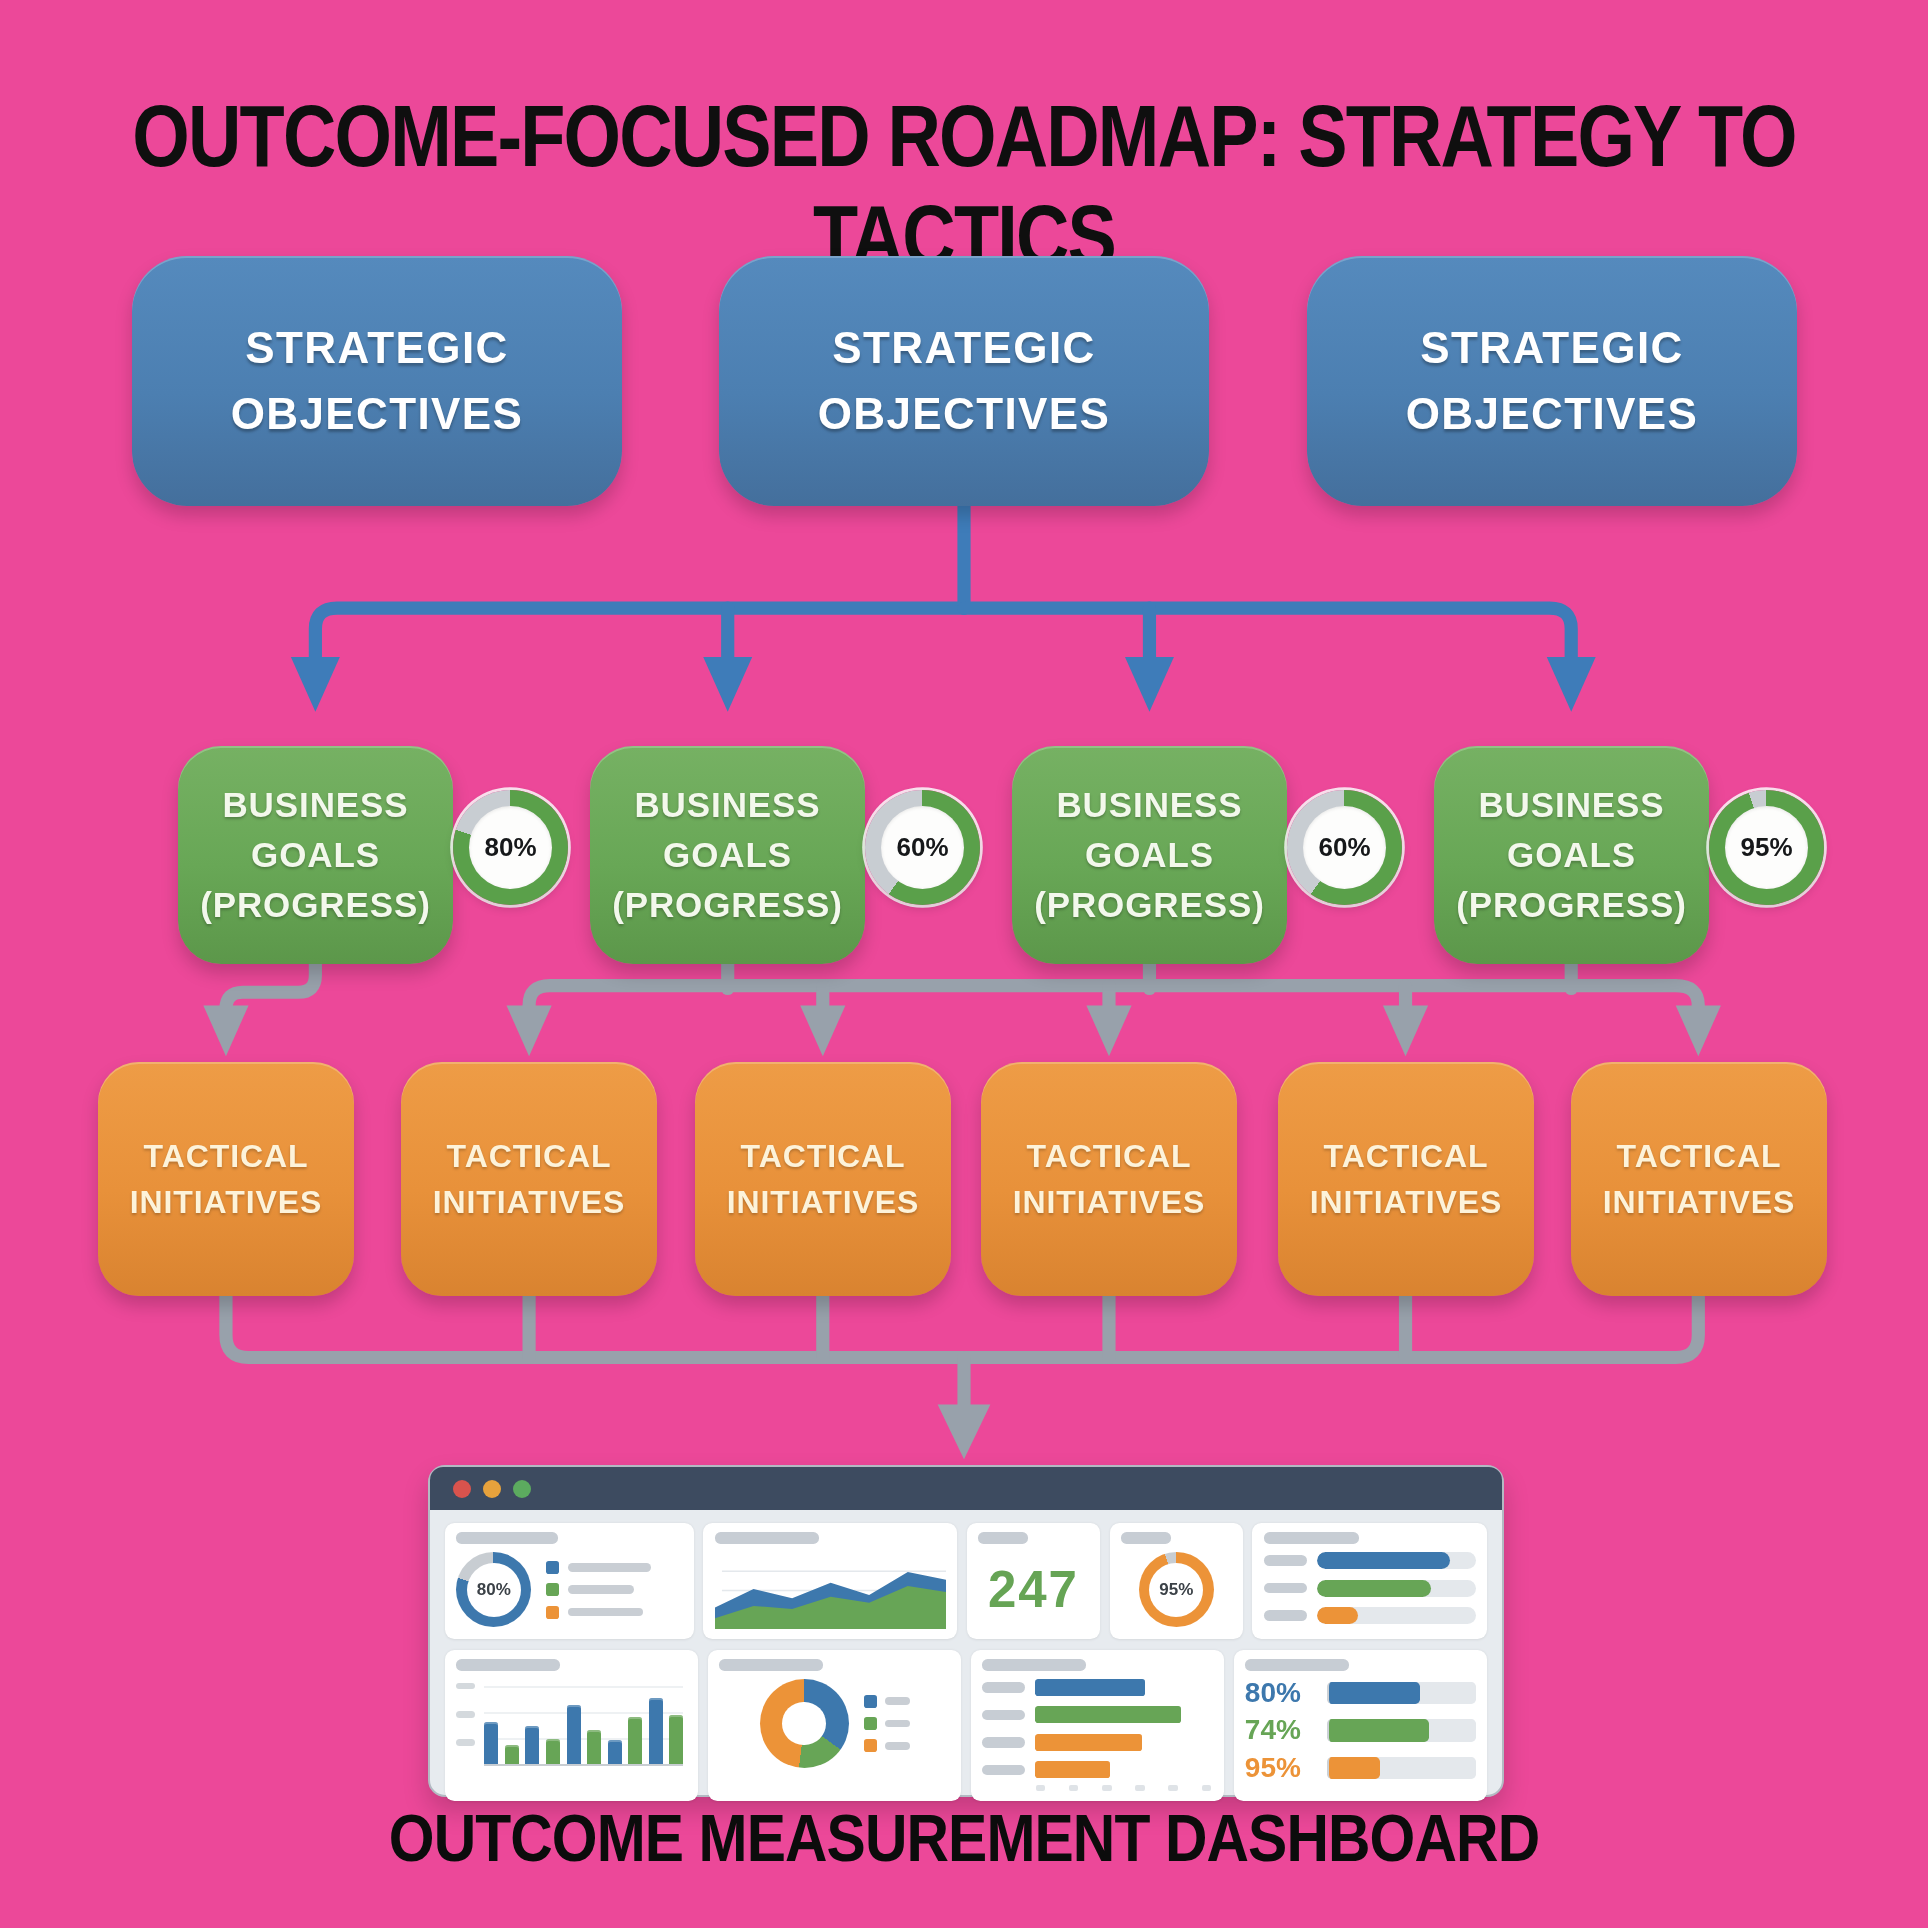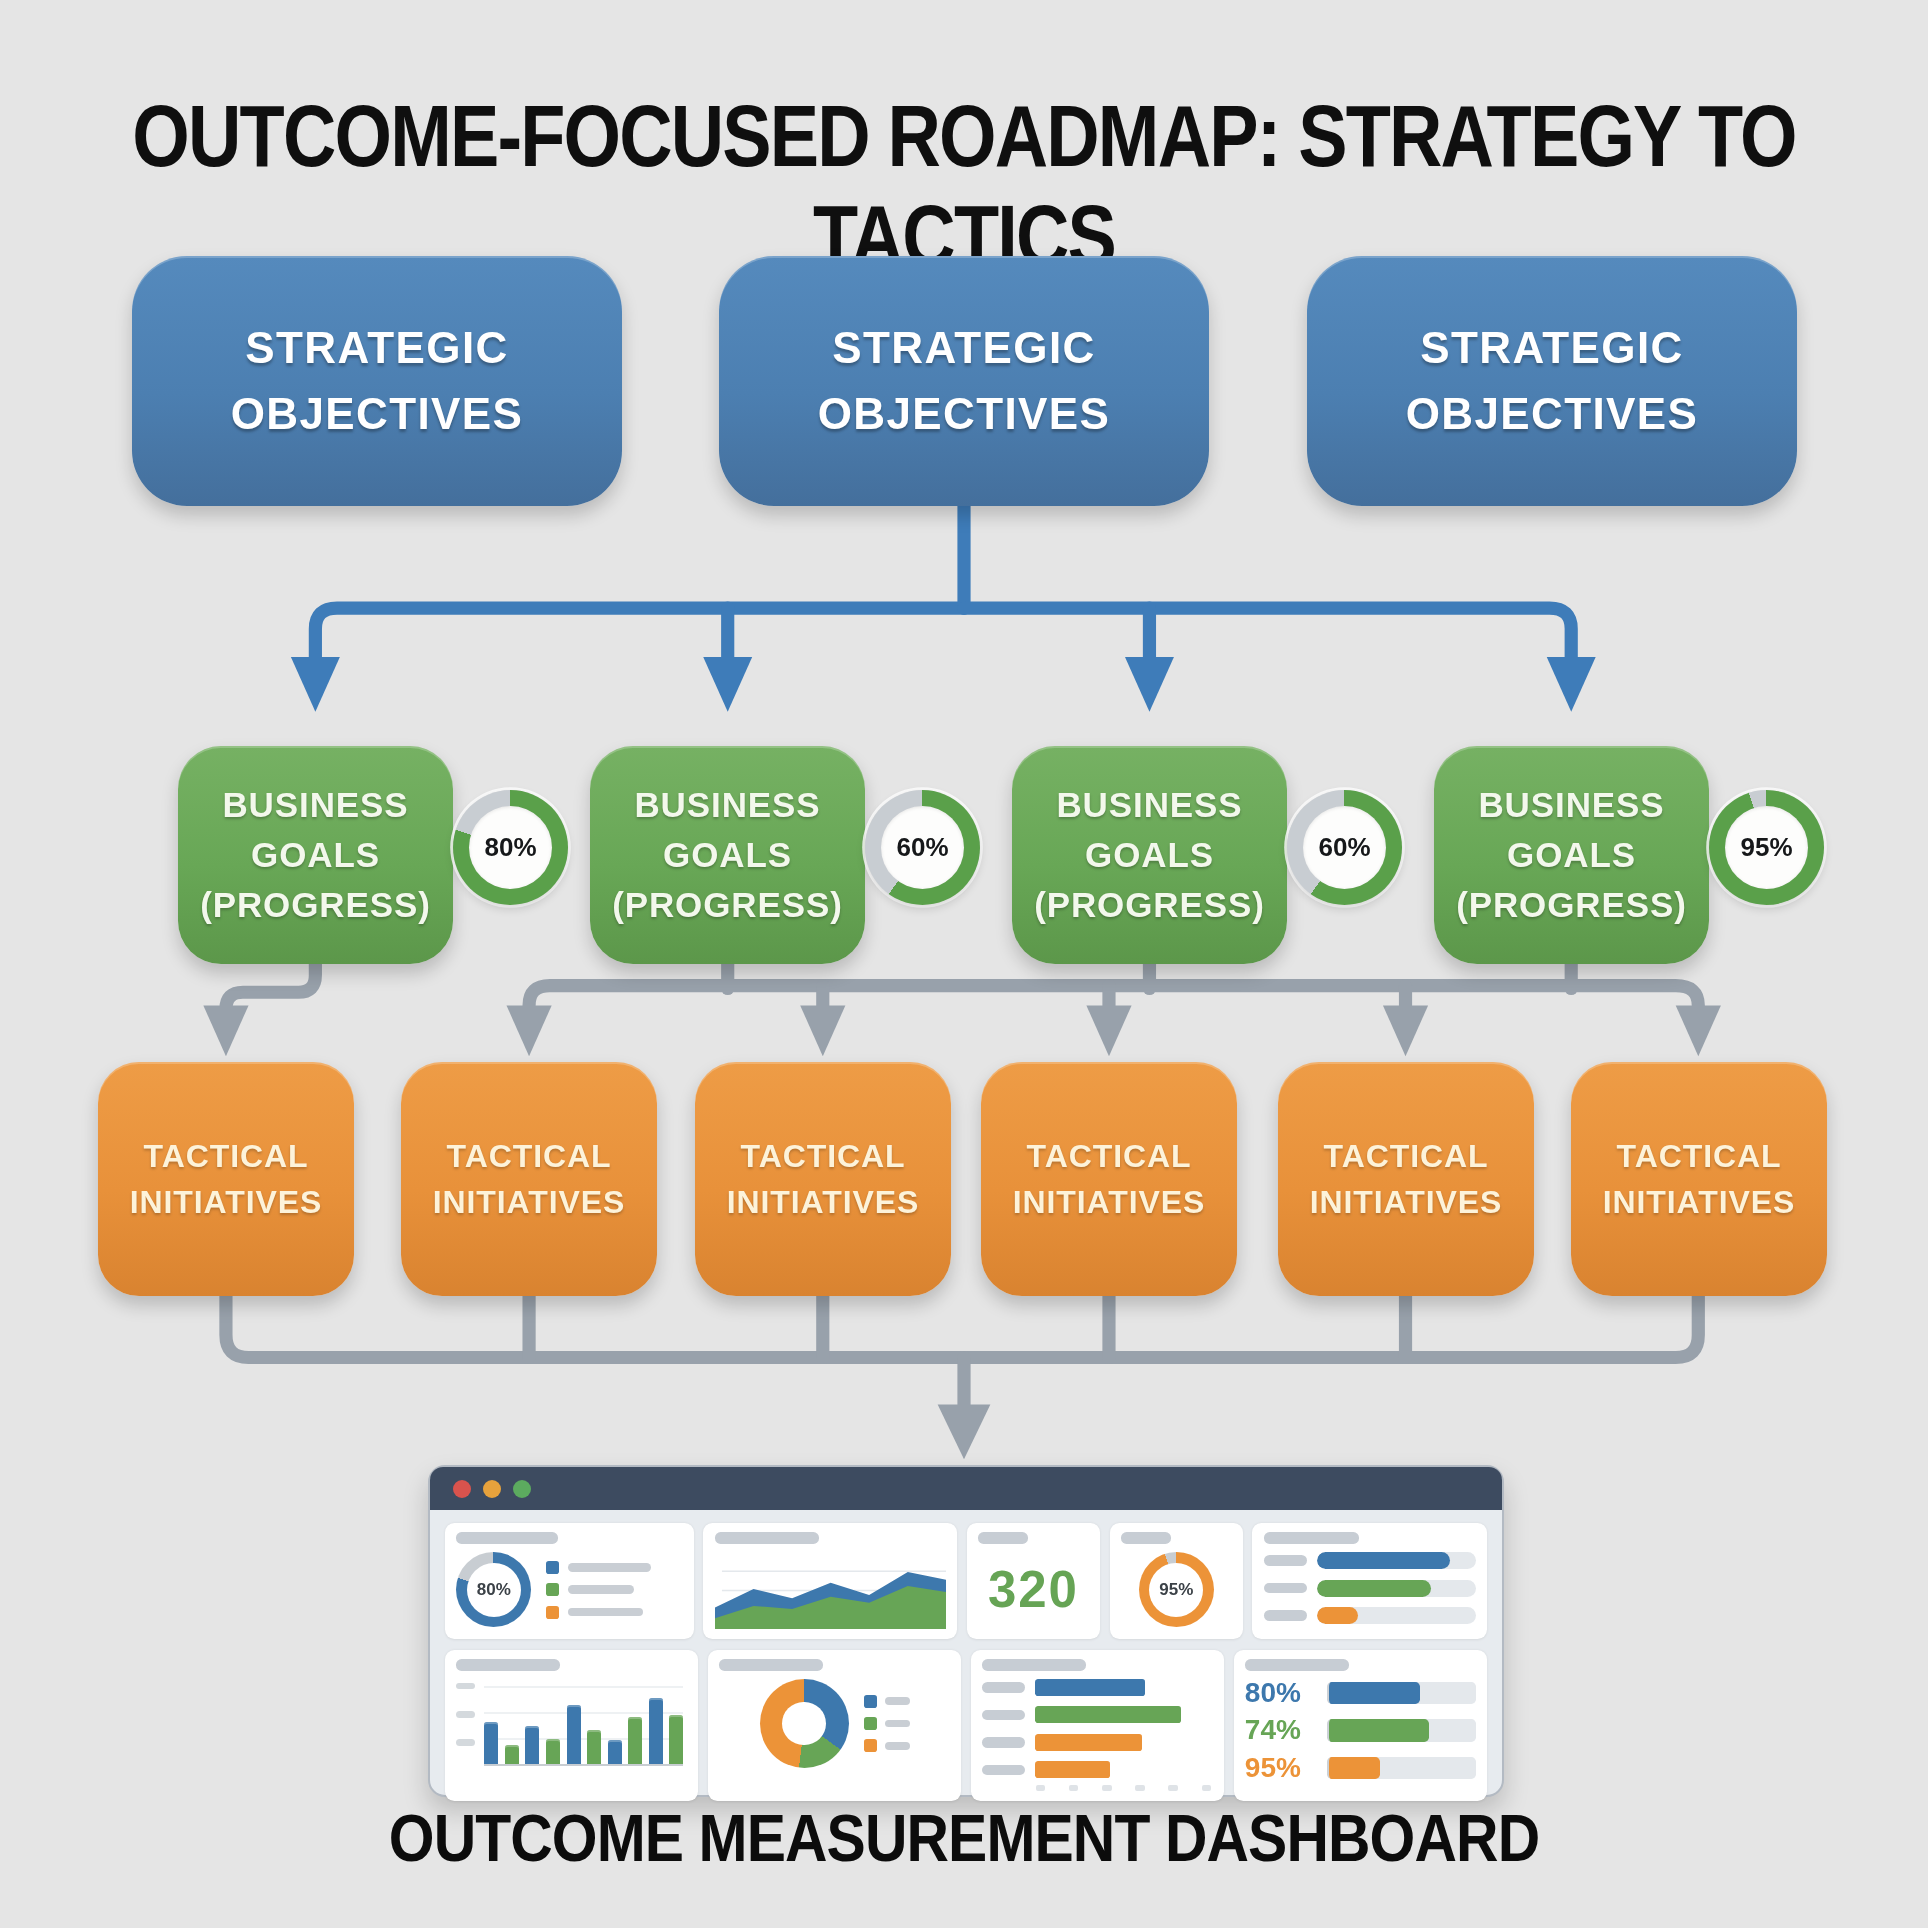--- a/index.html
+++ b/index.html
@@ -1,16 +1,16 @@
 <!DOCTYPE html>
 <html style="font-size:15px"><head>
 <meta charset="utf-8">
 <style>
   html,body{margin:0;padding:0;background:#f7f7f5;}
-  .canvas{position:relative;width:1928px;height:1928px;background:#e5e5e5;overflow:hidden;
+  .canvas{position:relative;width:1928px;height:1928px;background:#ec4899;overflow:hidden;
           font-family:"Liberation Sans", sans-serif;}
 
   
   .title{position:absolute;top:45px;left:0;width:100%;text-align:center;
          font-size:77px;font-weight:800;color:#0f0f0f;letter-spacing:-1.9px;
          transform:scale(0.96,1.12);}
   .caption{position:absolute;top:1804px;left:0;width:100%;text-align:center;
          font-size:60px;font-weight:800;color:#0c0c0c;letter-spacing:-0.9px;
          transform:scale(0.98,1.1);}
 
@@ -271,21 +271,21 @@
                 <line x1="6" x2="200" y1="25" y2="25" stroke="#e4e8ec" stroke-width="2"></line>
                 <line x1="6" x2="200" y1="50" y2="50" stroke="#e4e8ec" stroke-width="2"></line>
                 <line x1="6" x2="200" y1="75" y2="75" stroke="#e4e8ec" stroke-width="2"></line>
                 <polygon points="0,100 0.0,72.0 33.3,48.0 66.7,60.0 100.0,40.0 133.3,56.0 166.7,26.0 200.0,36.0 200,100" fill="#3d78ad"></polygon>
                 <polygon points="0,100 0.0,86.0 33.3,70.0 66.7,74.0 100.0,58.0 133.3,66.0 166.7,44.0 200.0,52.0 200,100" fill="#67a556"></polygon>
               </svg>
             </div>
         </div>
         <div class="card c3">
           <span class="pill-title"></span>
-          <div class="big-num">320</div>
+          <div class="big-num">247</div>
         </div>
         <div class="card c4">
           <span class="pill-title"></span>
           <div class="mini-donut center-donut" style="background: conic-gradient(rgb(236, 147, 56) 0deg, rgb(236, 147, 56) 95%, rgb(200, 205, 210) 95%, rgb(200, 205, 210) 100%);">
             <span class="mini-donut-text">95%</span>
           </div>
         </div>
         <div class="card c5">
           <span class="pill-title"></span>
           <div class="bar-rows">

